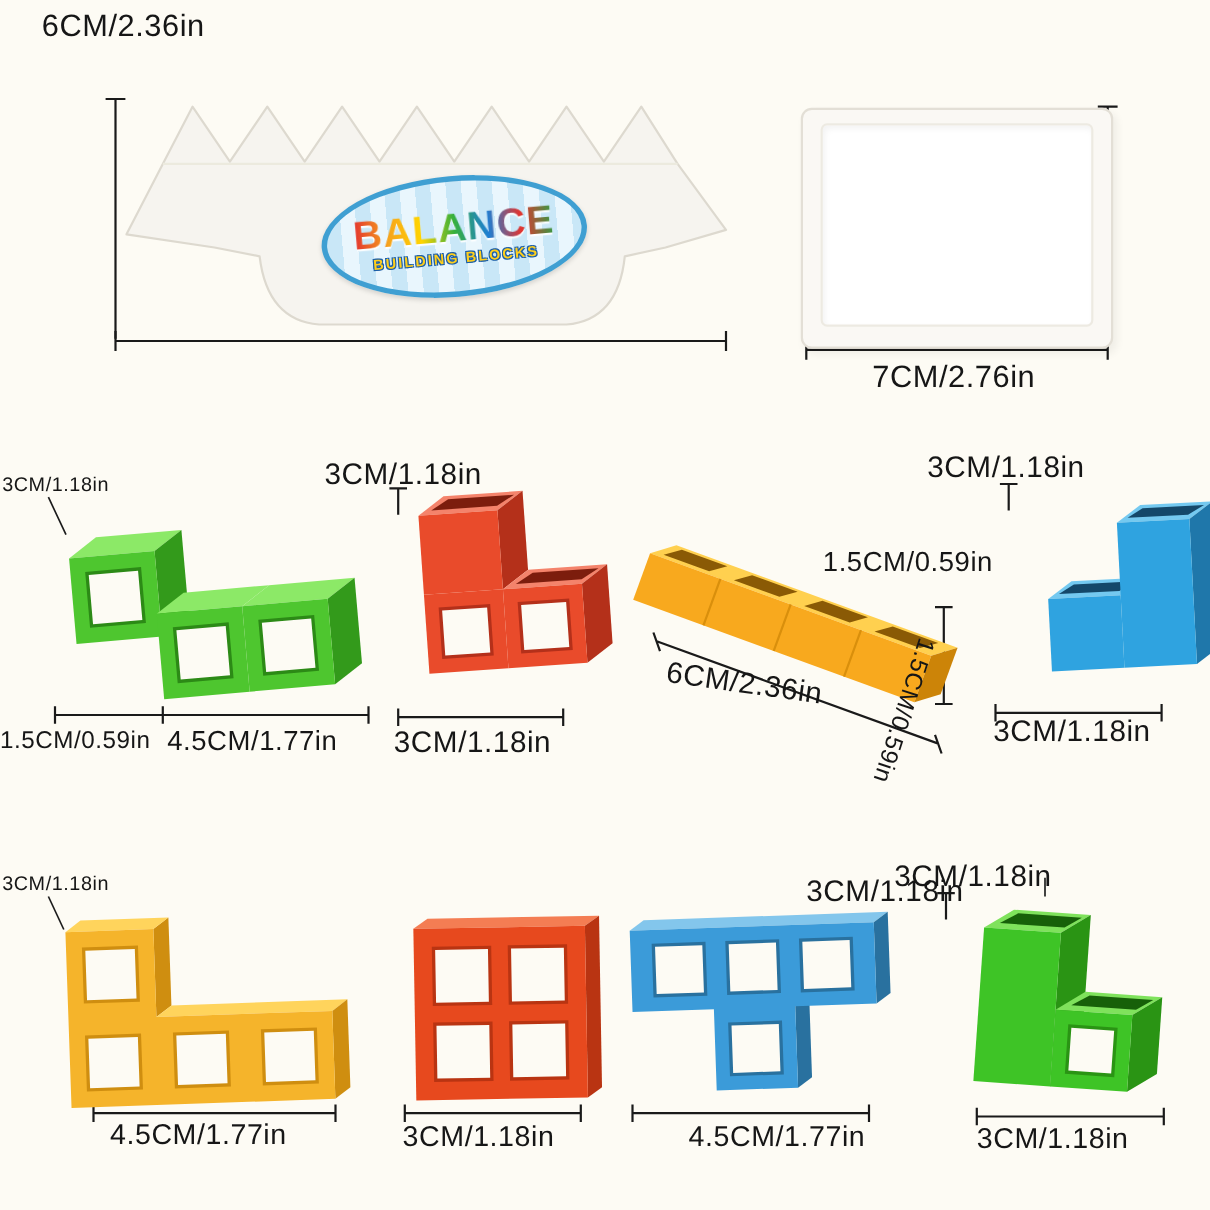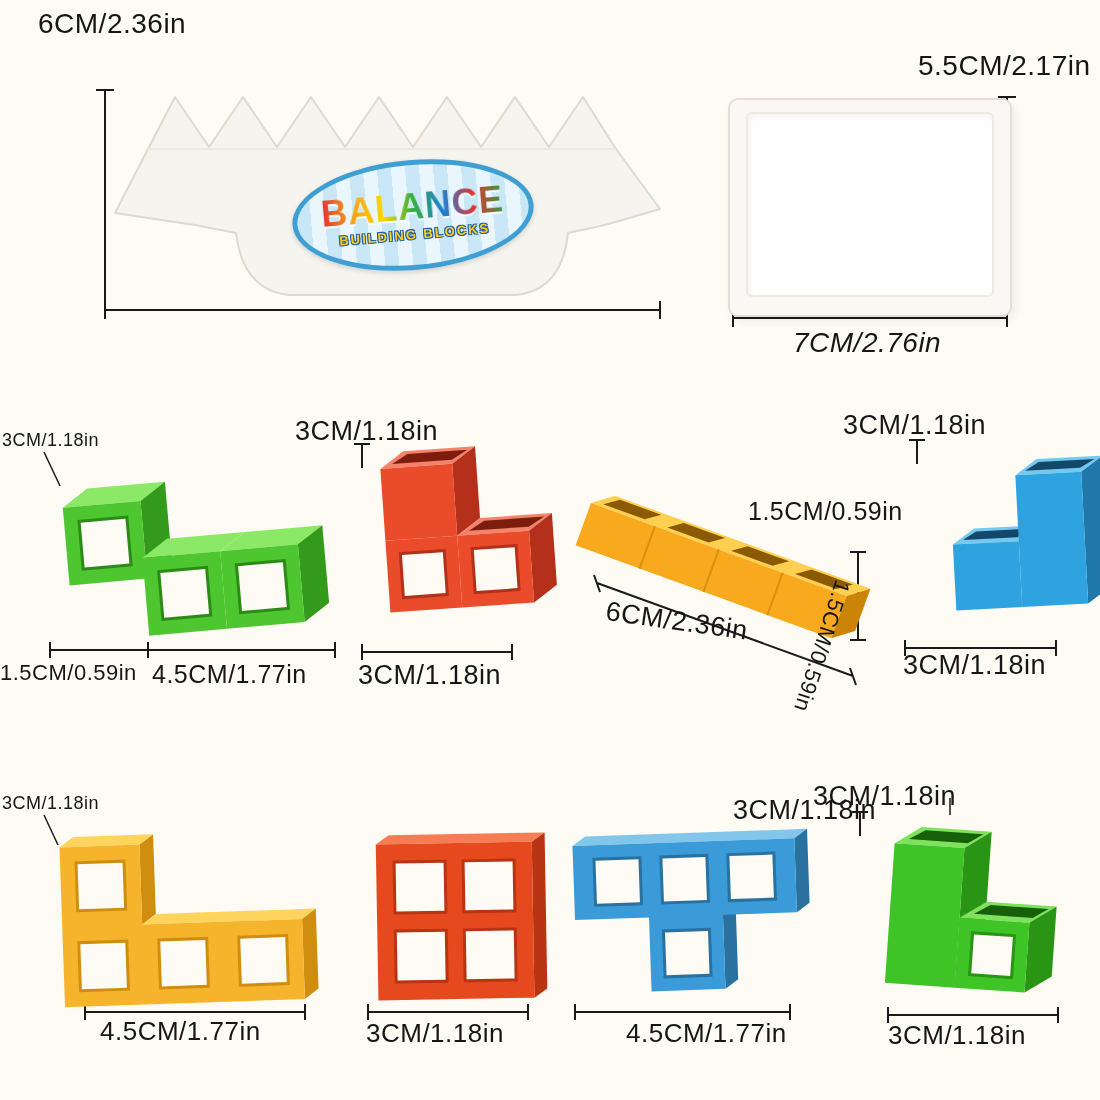--- a/index.html
+++ b/index.html
@@ -65,22 +65,21 @@
   </svg>
   <div class="logo-oval">
     <div class="logo-title">BALANCE</div>
     <div class="logo-sub">BUILDING BLOCKS</div>
   </div>
   <div class="dim" style="left:38px;top:8px;font-size:28px;">6CM/2.36in</div>
 
   <div class="tray-outer">
     <div class="tray-inner"></div>
   </div>
-  <div class="dim" style="left:918px;top:50px;font-size:28px;">5.5CM/2.17in</div>
-  <div class="dim" style="left:793px;top:327px;font-size:28px;font-style:italic;">7CM/2.76in</div>
+  <div class="dim" style="left:793px;top:327px;font-size:28px;">7CM/2.76in</div>
 
   <svg class="abs" style="left:48px;top:462px;" width="285" height="195" viewBox="0 0 285 195">
     <g transform="rotate(-5 140 100)">
       <polygon points="20,35 46,18 124,18 98,35" fill="#8ce967"></polygon>
       <polygon points="98,35 124,18 124,96 98,113" fill="#339a1b"></polygon>
       <rect x="20" y="35" width="78" height="78" fill="#4ec62f"></rect>
       <rect x="35" y="50" width="48" height="48" fill="#fdfbf4" stroke="#2c8a16" stroke-width="3"></rect>
       <polygon points="95,92 121,75 199,75 173,92" fill="#8ce967"></polygon>
       <rect x="95" y="92" width="78" height="78" fill="#4ec62f"></rect>
       <rect x="110" y="107" width="48" height="48" fill="#fdfbf4" stroke="#2c8a16" stroke-width="3"></rect>

